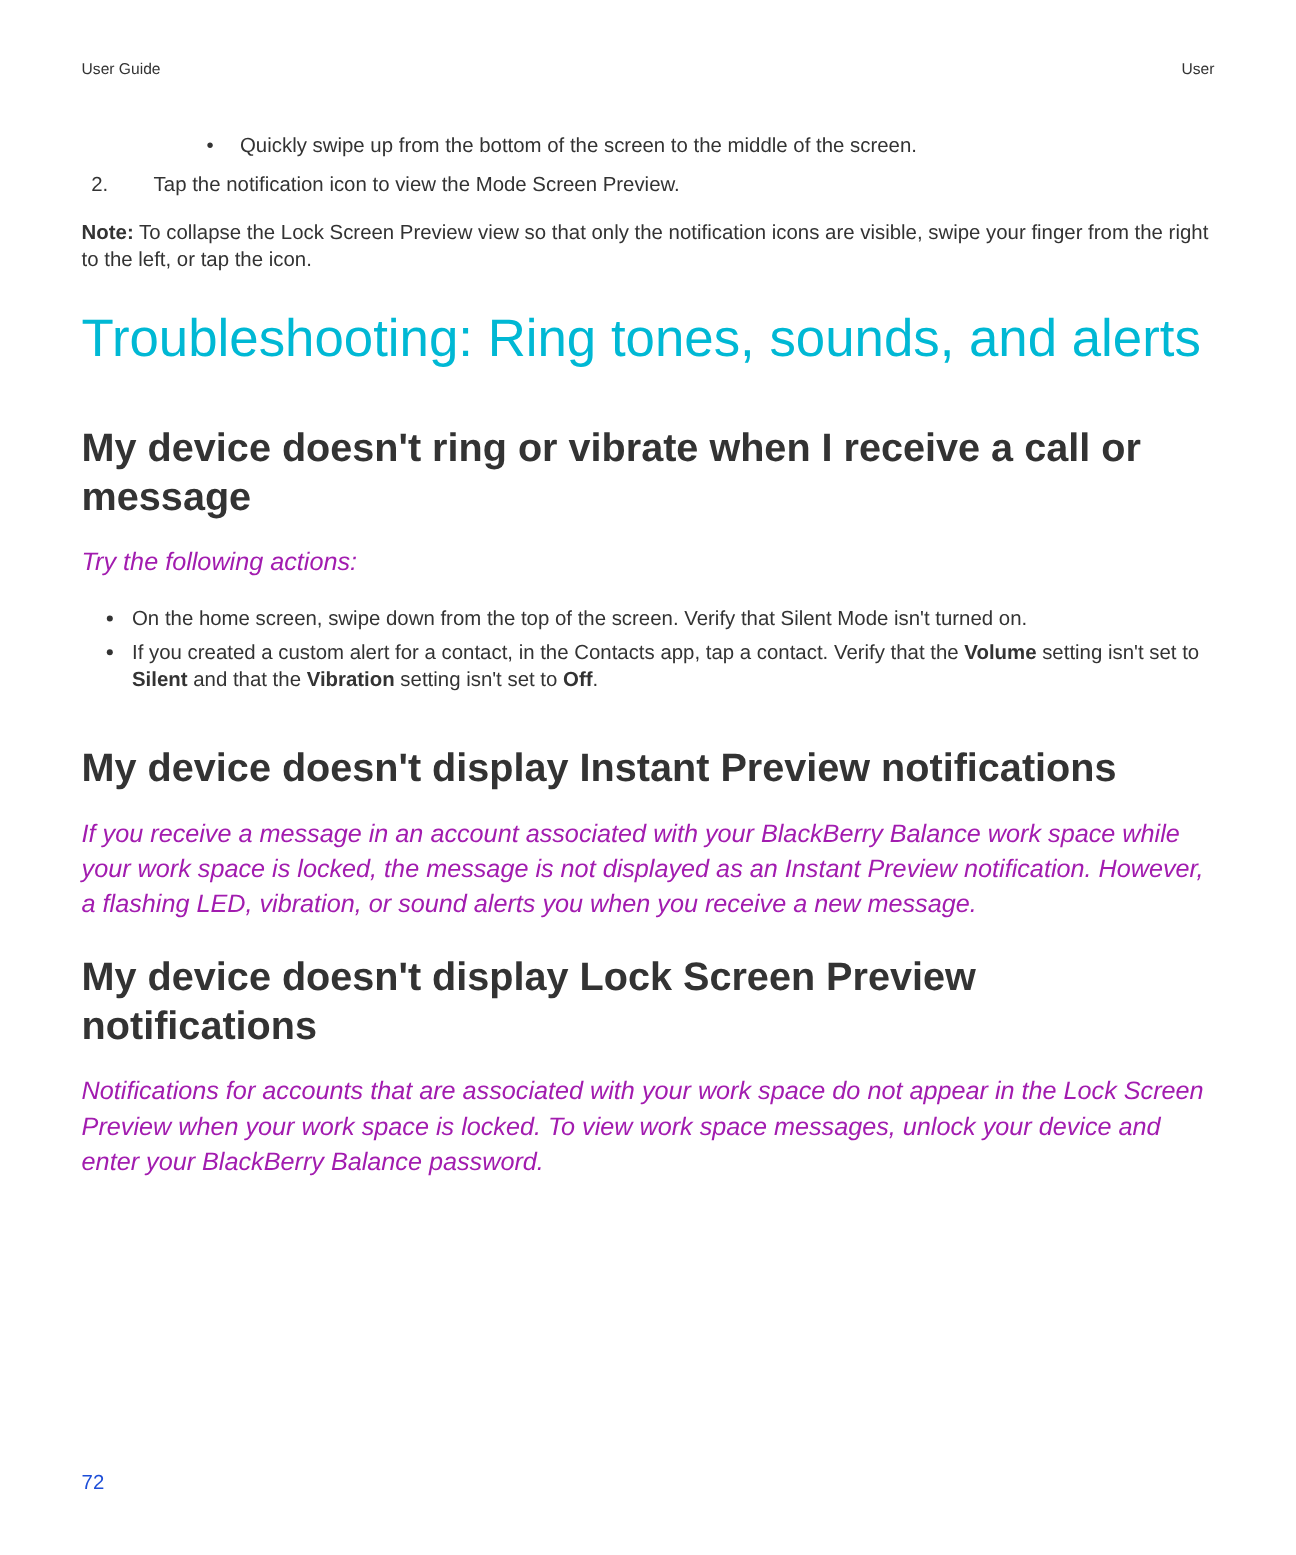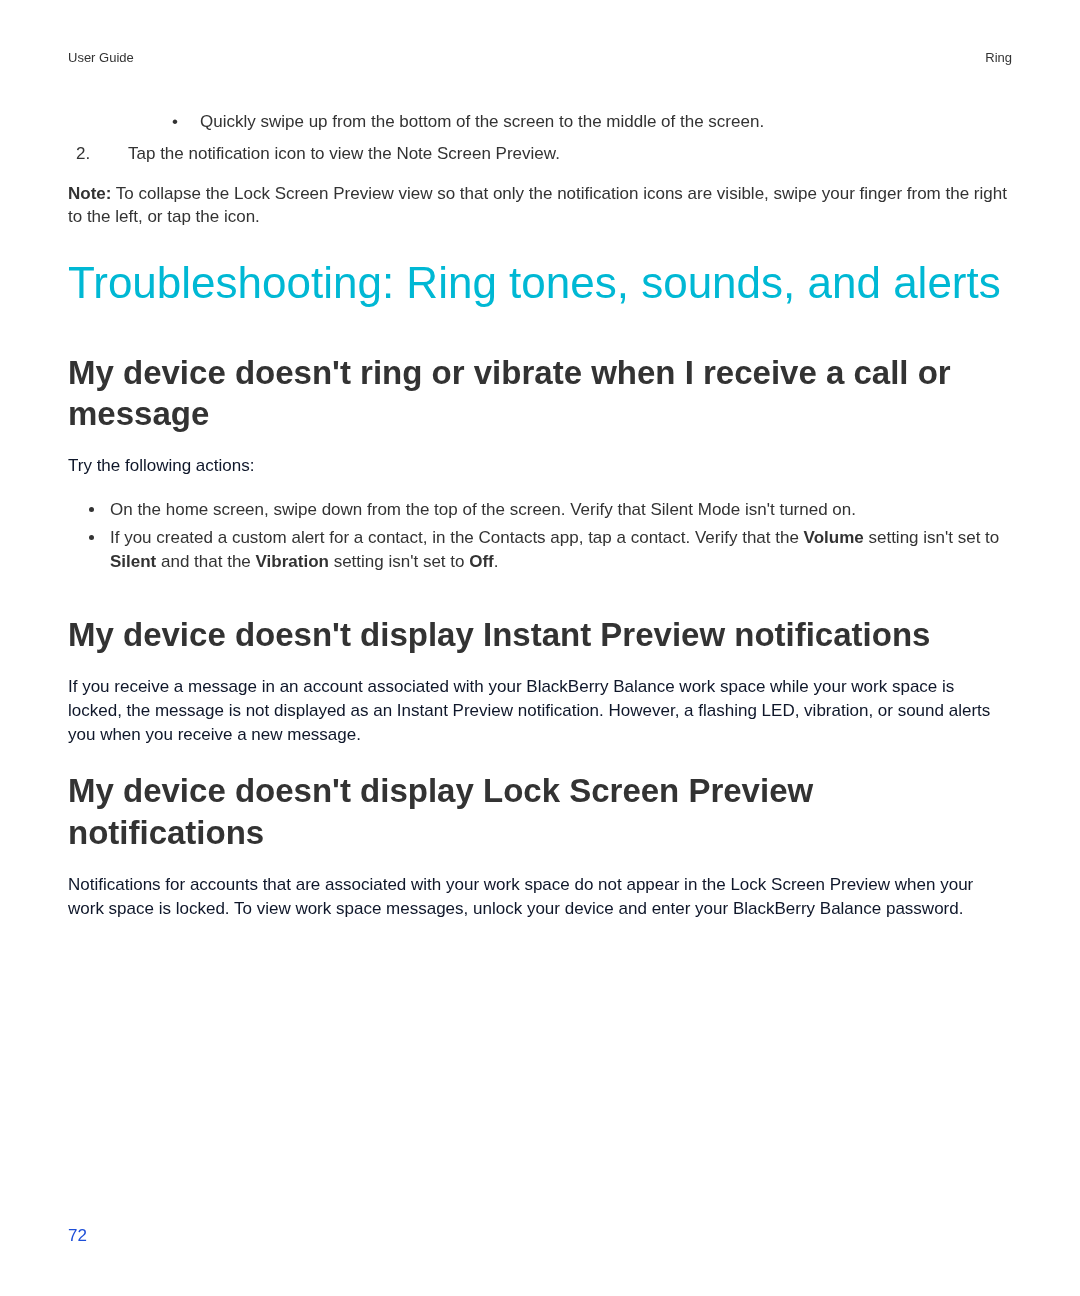--- a/index.html
+++ b/index.html
@@ -68,24 +68,25 @@
       line-height: 1.2;
     }
     h2.sub-heading {
       font-size: 33px;
       font-weight: 700;
       color: #333;
       margin-bottom: 20px;
       line-height: 1.25;
     }
     .section-para {
-      font-size: 17px;
+      font-size: 21px;
       line-height: 1.4;
-      color: #0f172a;
+      color: #a21caf;
       margin-bottom: 20px;
+      font-style: italic;
     }
     .bullet-list {
       list-style: disc;
       padding-left: 38px;
       margin-bottom: 40px;
     }
     .bullet-list li {
       font-size: 17px;
       line-height: 1.4;
       color: #333;
@@ -107,31 +108,31 @@
       color: #1d4ed8;
     }
   </style>
 </head>
 <body>
 
 <div class="page">
 
   <div class="header">
     <span>User Guide</span>
-    <span>Ring</span>
+    <span>User</span>
   </div>
 
   <div class="intro-list">
     <div class="intro-bullet-row">
       <span class="bullet-char body-text">•</span>
       <span class="body-text">Quickly swipe up from the bottom of the screen to the middle of the screen.</span>
     </div>
     <div class="intro-number-row">
       <span class="number-char body-text">2.</span>
-      <span class="body-text">Tap the notification icon to view the Note Screen Preview.</span>
+      <span class="body-text">Tap the notification icon to view the Mode Screen Preview.</span>
     </div>
   </div>
 
   <p class="body-text note-block">
     <span class="bold">Note:</span><span> To collapse the Lock Screen Preview view so that only the notification icons are visible, swipe your finger from the right to the left, or tap the icon.</span>
   </p>
 
   <h1 class="main-heading">Troubleshooting: Ring tones, sounds, and alerts</h1>
 
   <h2 class="sub-heading">My device doesn't ring or vibrate when I receive a call or message</h2>

